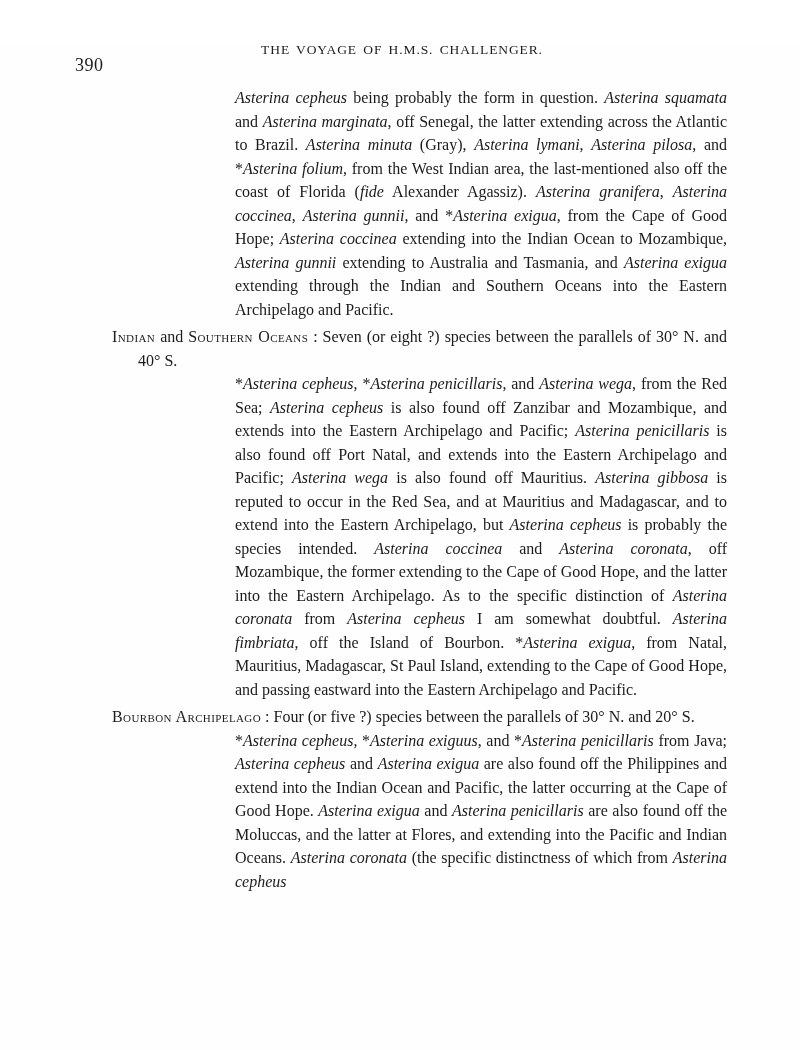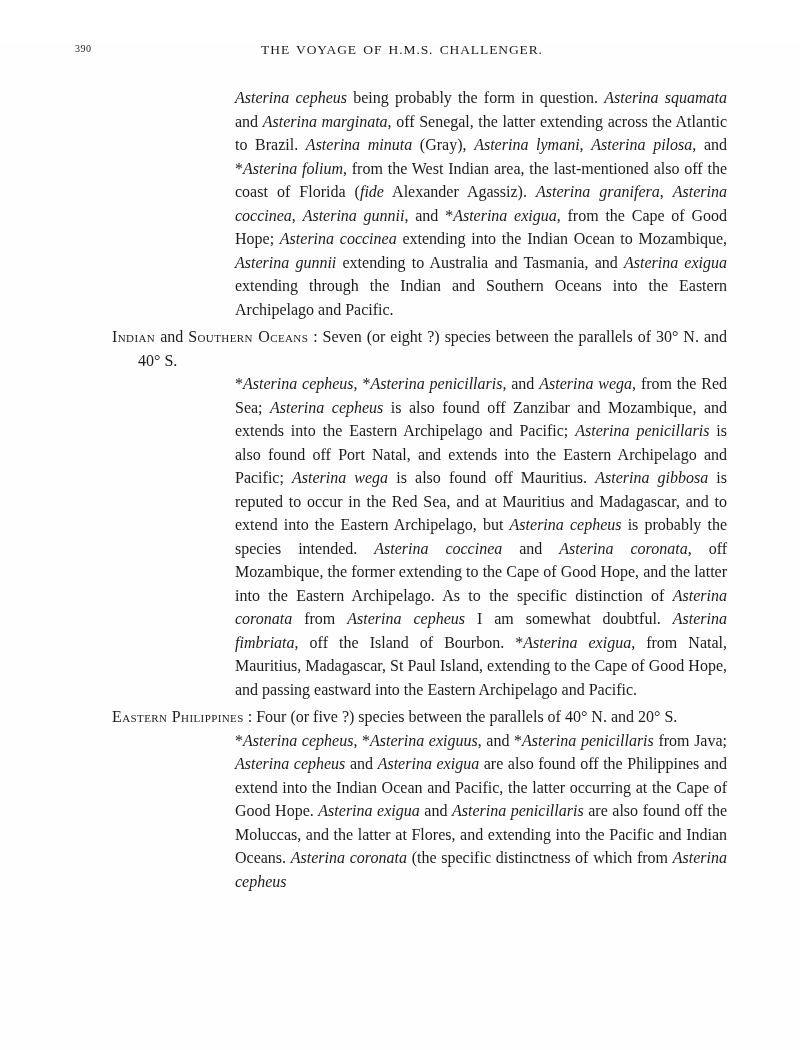--- a/index.html
+++ b/index.html
@@ -19,22 +19,22 @@
     position: relative;
   }
   .header {
     position: relative;
     margin-top: 42px;
     height: 20px;
   }
   .page-number {
     position: absolute;
     left: 75px;
-    top: 1px;
-    font-size: 10px;
+    top: 13px;
+    font-size: 18px;
     letter-spacing: 0.5px;
     text-align: right;
   }
   .running-title {
     position: absolute;
     left: 4px;
     right: 0;
     top: 0;
     text-align: center;
     font-size: 13.5px;
@@ -66,16 +66,16 @@
 
 <div class="page">
   <div class="header">
     <span class="page-number">390</span>
     <span class="running-title">THE VOYAGE OF H.M.S. CHALLENGER.</span>
   </div>
   <div class="content" id="content">
       <p class="para excerpt"><span class="it">Asterina cepheus</span><span> being probably the form in question. </span><span class="it">Asterina squamata</span><span> and </span><span class="it">Asterina marginata</span><span>, off Senegal, the latter extending across the Atlantic to Brazil. </span><span class="it">Asterina minuta</span><span> (Gray), </span><span class="it">Asterina lymani</span><span>, </span><span class="it">Asterina pilosa</span><span>, and *</span><span class="it">Asterina folium</span><span>, from the West Indian area, the last-mentioned also off the coast of Florida (</span><span class="it">fide</span><span> Alexander Agassiz). </span><span class="it">Asterina granifera</span><span>, </span><span class="it">Asterina coccinea</span><span>, </span><span class="it">Asterina gunnii</span><span>, and *</span><span class="it">Asterina exigua</span><span>, from the Cape of Good Hope; </span><span class="it">Asterina coccinea</span><span> extending into the Indian Ocean to Mozambique, </span><span class="it">Asterina gunnii</span><span> extending to Australia and Tasmania, and </span><span class="it">Asterina exigua</span><span> extending through the Indian and Southern Oceans into the Eastern Archipelago and Pacific.</span></p>
       <p class="para entry"><span class="sc">Indian</span><span> and </span><span class="sc">Southern Oceans</span><span> : Seven (or eight ?) species between the parallels of 30° N. and 40° S.</span></p>
       <p class="para excerpt"><span>*</span><span class="it">Asterina cepheus</span><span>, *</span><span class="it">Asterina penicillaris</span><span>, and </span><span class="it">Asterina wega</span><span>, from the Red Sea; </span><span class="it">Asterina cepheus</span><span> is also found off Zanzibar and Mozambique, and extends into the Eastern Archipelago and Pacific; </span><span class="it">Asterina penicillaris</span><span> is also found off Port Natal, and extends into the Eastern Archipelago and Pacific; </span><span class="it">Asterina wega</span><span> is also found off Mauritius. </span><span class="it">Asterina gibbosa</span><span> is reputed to occur in the Red Sea, and at Mauritius and Madagascar, and to extend into the Eastern Archipelago, but </span><span class="it">Asterina cepheus</span><span> is probably the species intended. </span><span class="it">Asterina coccinea</span><span> and </span><span class="it">Asterina coronata</span><span>, off Mozambique, the former extending to the Cape of Good Hope, and the latter into the Eastern Archipelago. As to the specific distinction of </span><span class="it">Asterina coronata</span><span> from </span><span class="it">Asterina cepheus</span><span> I am somewhat doubtful. </span><span class="it">Asterina fimbriata</span><span>, off the Island of Bourbon. *</span><span class="it">Asterina exigua</span><span>, from Natal, Mauritius, Madagascar, St Paul Island, extending to the Cape of Good Hope, and passing eastward into the Eastern Archipelago and Pacific.</span></p>
-      <p class="para entry"><span class="sc">Eastern Philippines</span><span> : Four (or five ?) species between the parallels of 40° N. and 20° S.</span></p>
+      <p class="para entry"><span class="sc">Bourbon Archipelago</span><span> : Four (or five ?) species between the parallels of 30° N. and 20° S.</span></p>
       <p class="para excerpt"><span>*</span><span class="it">Asterina cepheus</span><span>, *</span><span class="it">Asterina exiguus</span><span>, and *</span><span class="it">Asterina penicillaris</span><span> from Java; </span><span class="it">Asterina cepheus</span><span> and </span><span class="it">Asterina exigua</span><span> are also found off the Philippines and extend into the Indian Ocean and Pacific, the latter occurring at the Cape of Good Hope. </span><span class="it">Asterina exigua</span><span> and </span><span class="it">Asterina penicillaris</span><span> are also found off the Moluccas, and the latter at Flores, and extending into the Pacific and Indian Oceans. </span><span class="it">Asterina coronata</span><span> (the specific distinctness of which from </span><span class="it">Asterina cepheus</span></p>
     </div>
 </div>
 
 </body></html>

